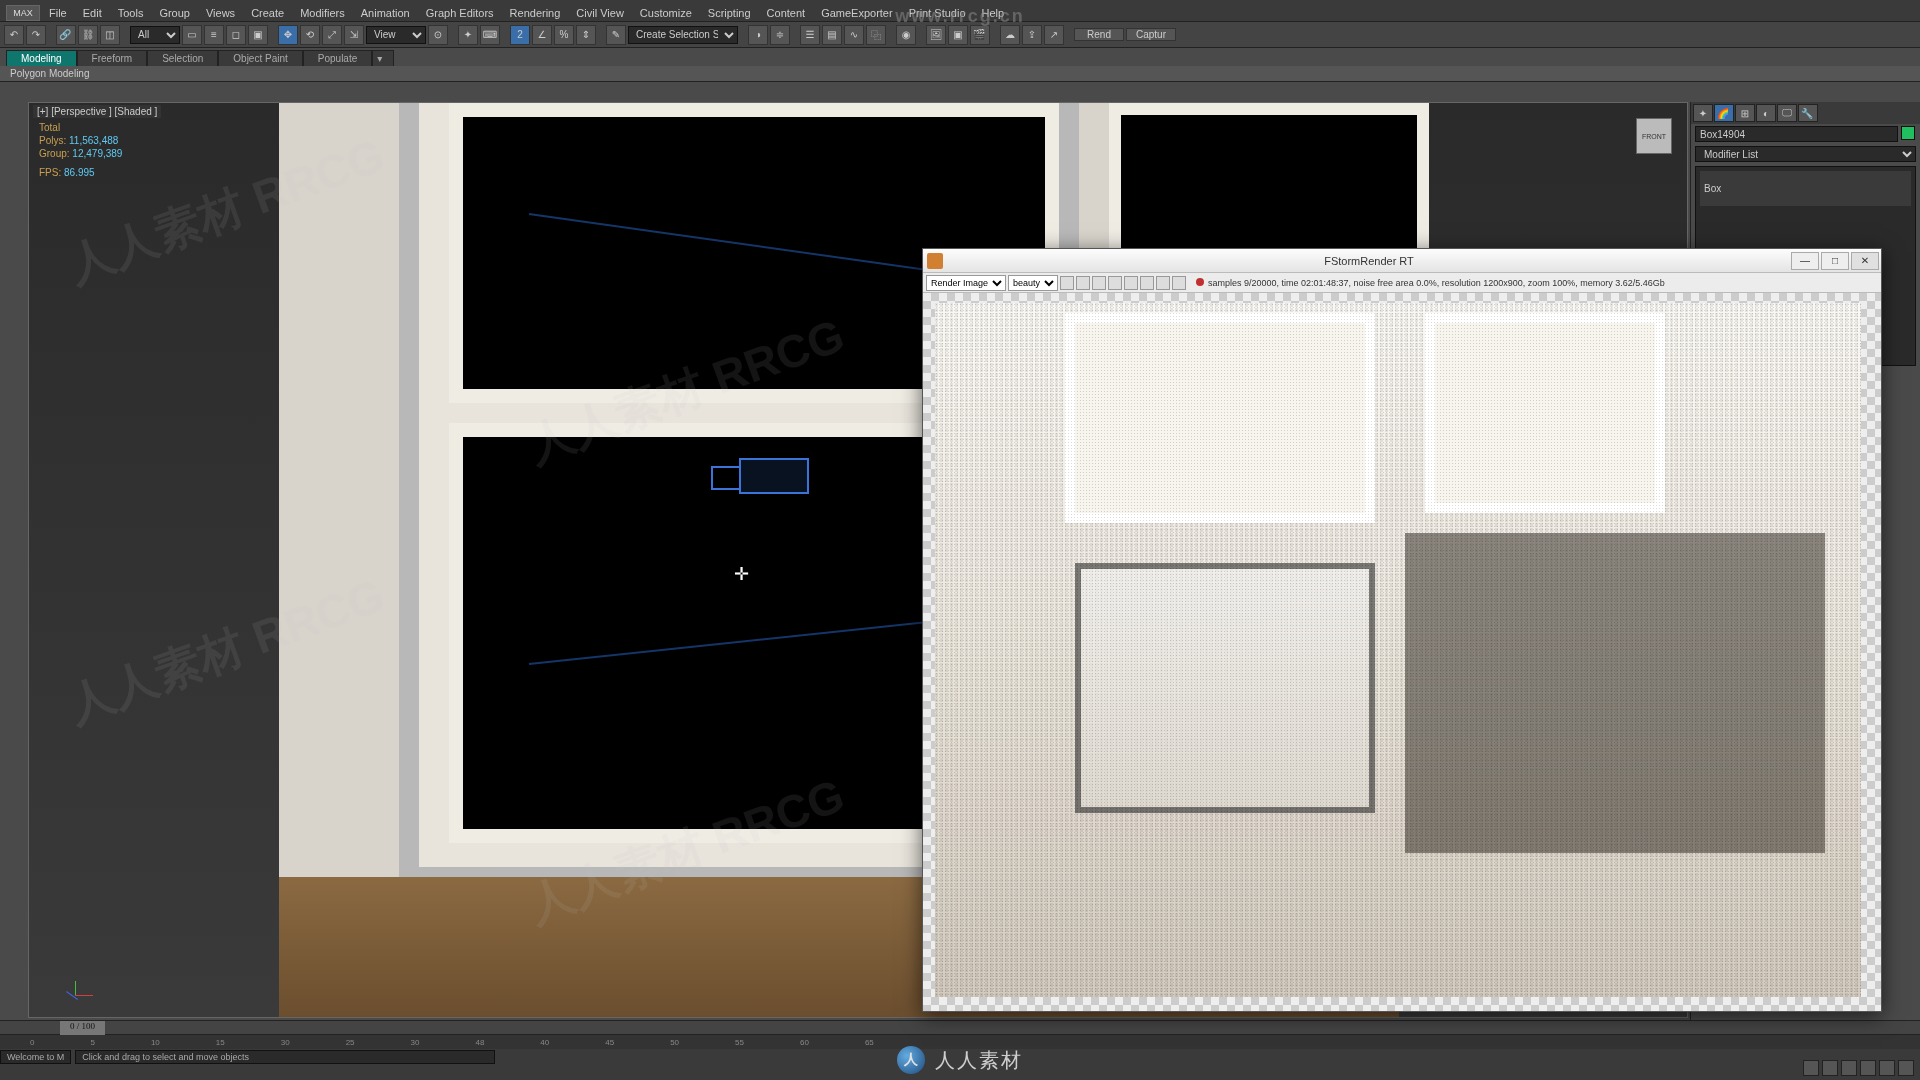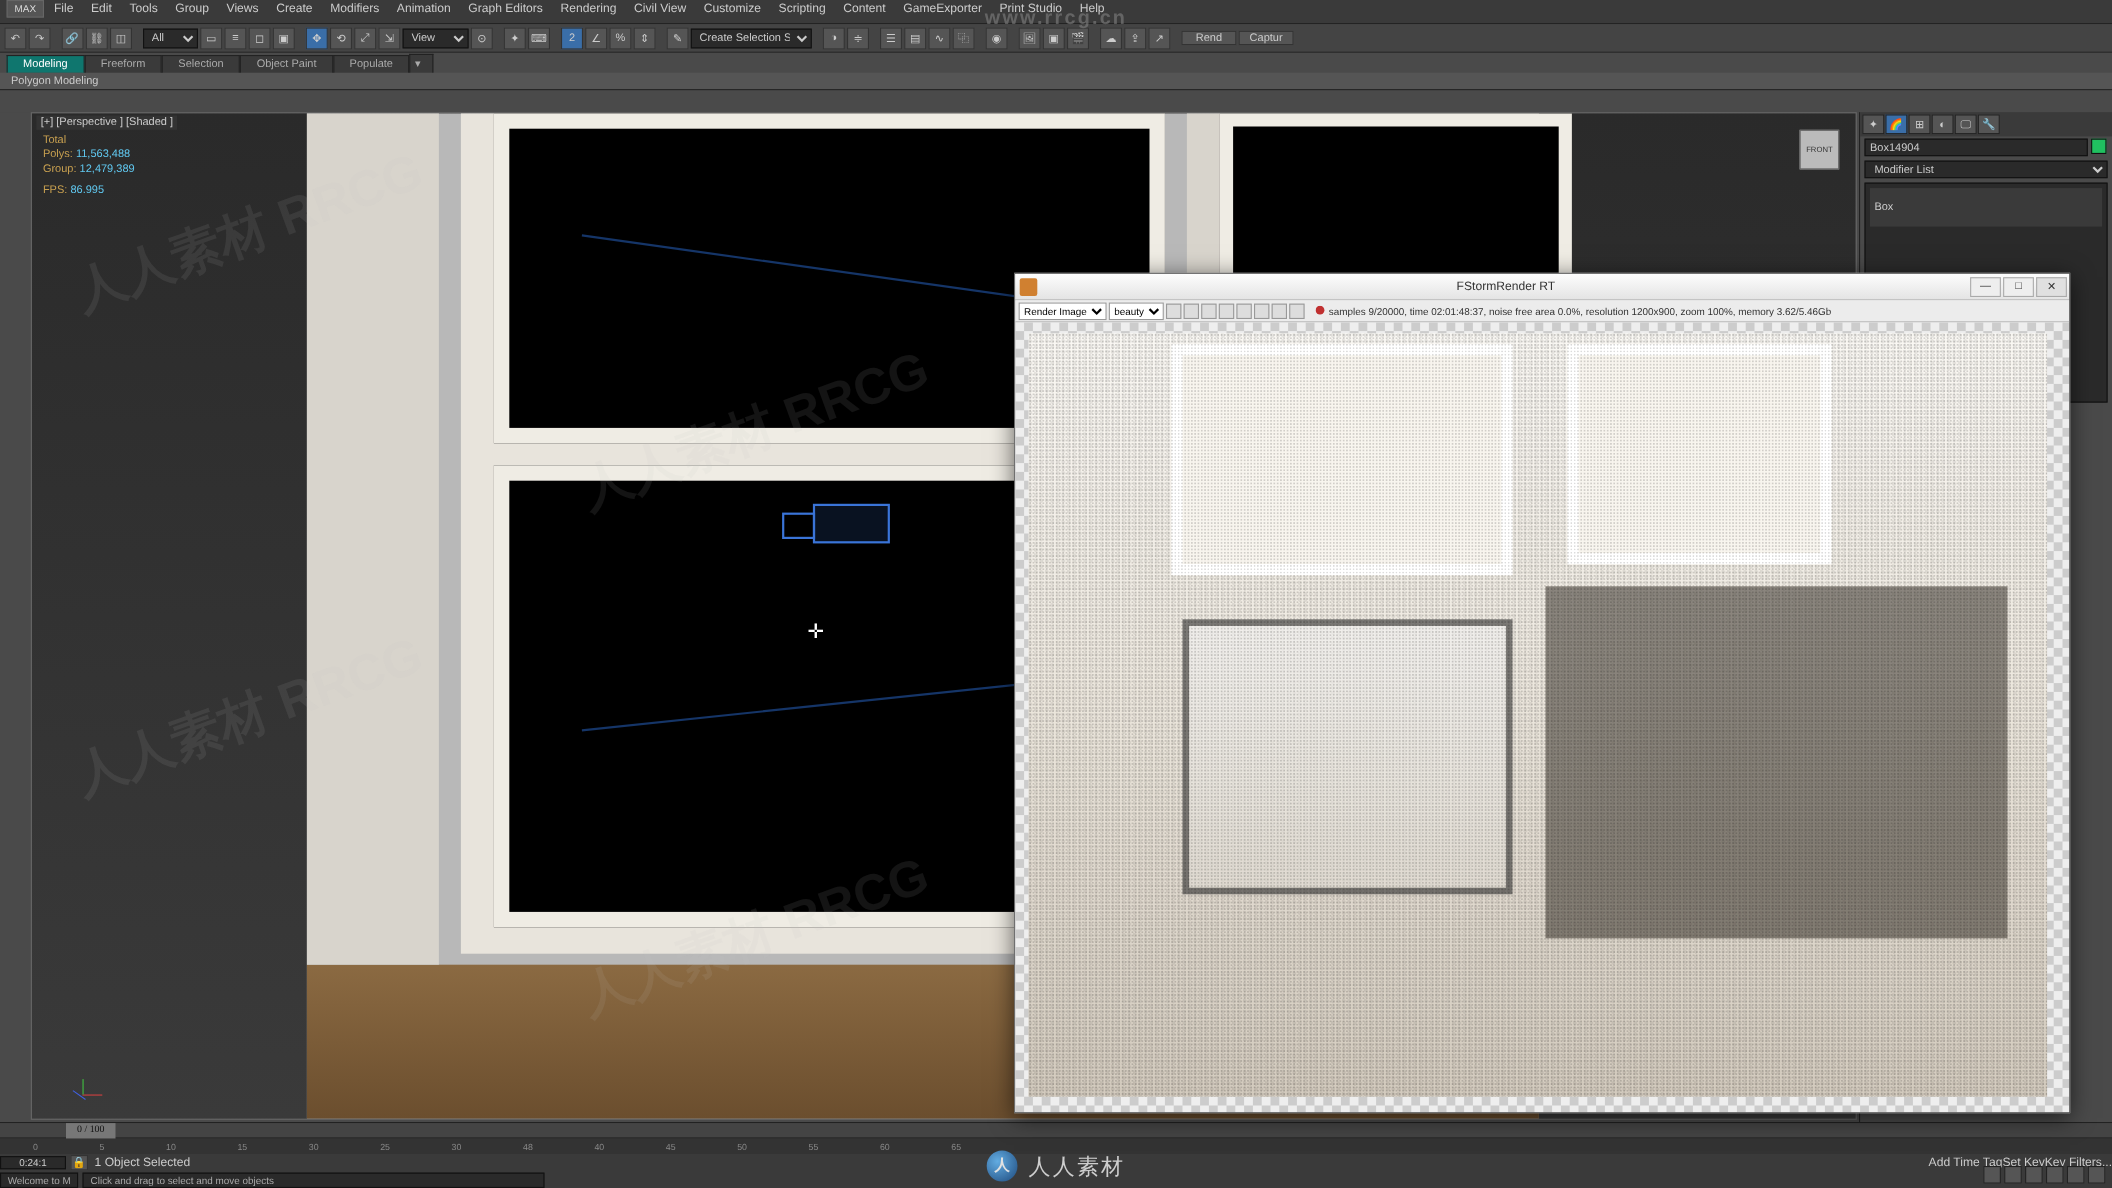--- a/index.html
+++ b/index.html
@@ -1,19 +1,19 @@
 <!DOCTYPE html>
 <html><head>
 <meta charset="utf-8">
 <style>
 * { margin:0; padding:0; box-sizing:border-box; font-family:"Segoe UI",Tahoma,sans-serif; }
 body { background:#4a4a4a; width:1920px; height:1080px; overflow:hidden; color:#ccc; font-size:11px; position:relative; }
 
 
-.menubar { height:22px; background:#3a3a3a; border-bottom:1px solid #222; display:flex; align-items:flex-start; padding:0 6px; gap:2px; }
+.menubar { height:22px; background:#3a3a3a; border-bottom:1px solid #222; display:flex; align-items:flex-end; padding:0 6px; gap:2px; }
 .menubar .logo { width:34px; height:16px; background:#555; color:#ddd; font-size:9px; display:flex; align-items:center; justify-content:center; border:1px solid #666; }
 .menubar span { padding:2px 7px; font-size:11px; color:#ccc; cursor:default; }
 
 
 .watermark-url { position:absolute; top:6px; left:50%; transform:translateX(-50%); color:#888; font-size:18px; letter-spacing:2px; font-weight:bold; z-index:5; pointer-events:none; opacity:.55; }
 
 
 .toolbar { height:26px; background:#444; border-bottom:1px solid #222; display:flex; align-items:center; padding:0 4px; gap:2px; }
 .tbtn { width:20px; height:20px; background:#555; border:1px solid #333; display:flex; align-items:center; justify-content:center; font-size:10px; color:#ccc; }
 .tbtn.on { background:#3a6ea8; }
@@ -311,29 +311,20 @@
     <span>25</span>
     <span>30</span>
     <span>48</span>
     <span>40</span>
     <span>45</span>
     <span>50</span>
     <span>55</span>
     <span>60</span>
     <span>65</span>
   </div>
-  <div class="prompt-row">
-    <div class="tc">0:24:1</div>
-    <div class="tbtn" style="width:16px;height:14px;margin-left:4px">🔒</div>
-    <div class="sbox" style="margin-left:6px">1 Object Selected</div>
-    <div style="flex:1"></div>
-    <div class="sbox">Add Time Tag</div>
-    <div class="sbox">Set Key</div>
-    <div class="sbox">Key Filters...</div>
-  </div>
   <div class="status-row">
     <div class="sbox">Welcome to M</div>
     <div class="sbox" style="flex:0 0 420px">Click and drag to select and move objects</div>
   </div>
   <div class="br-controls">
     <div class="b"></div>
     <div class="b"></div>
     <div class="b"></div>
     <div class="b"></div>
     <div class="b"></div>

